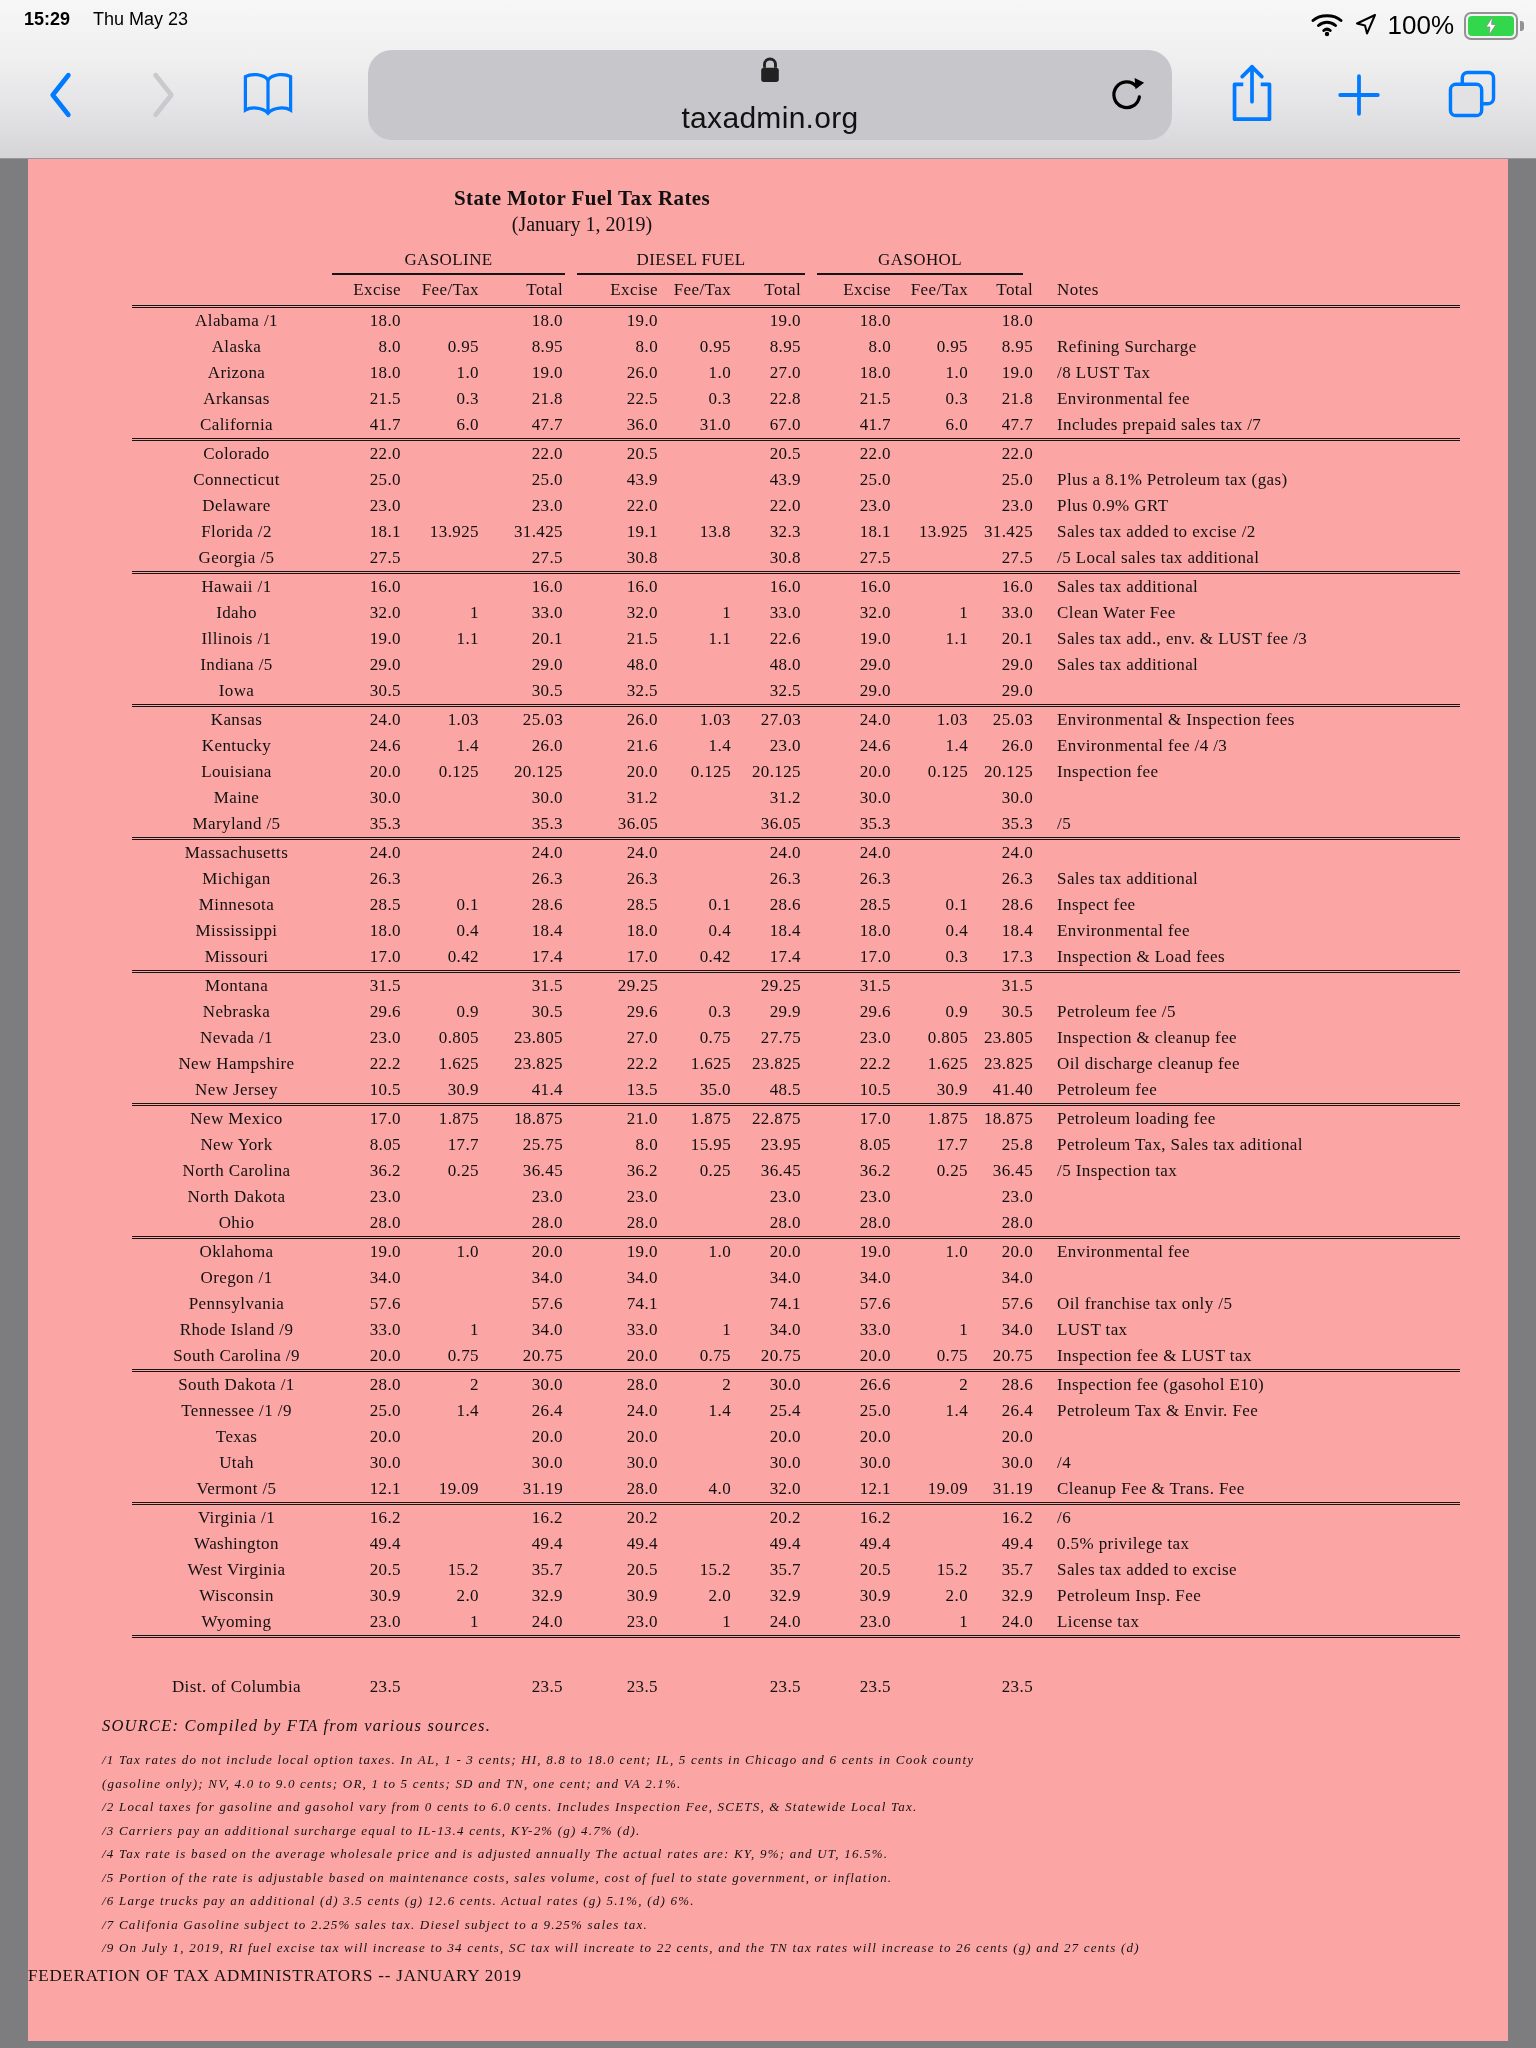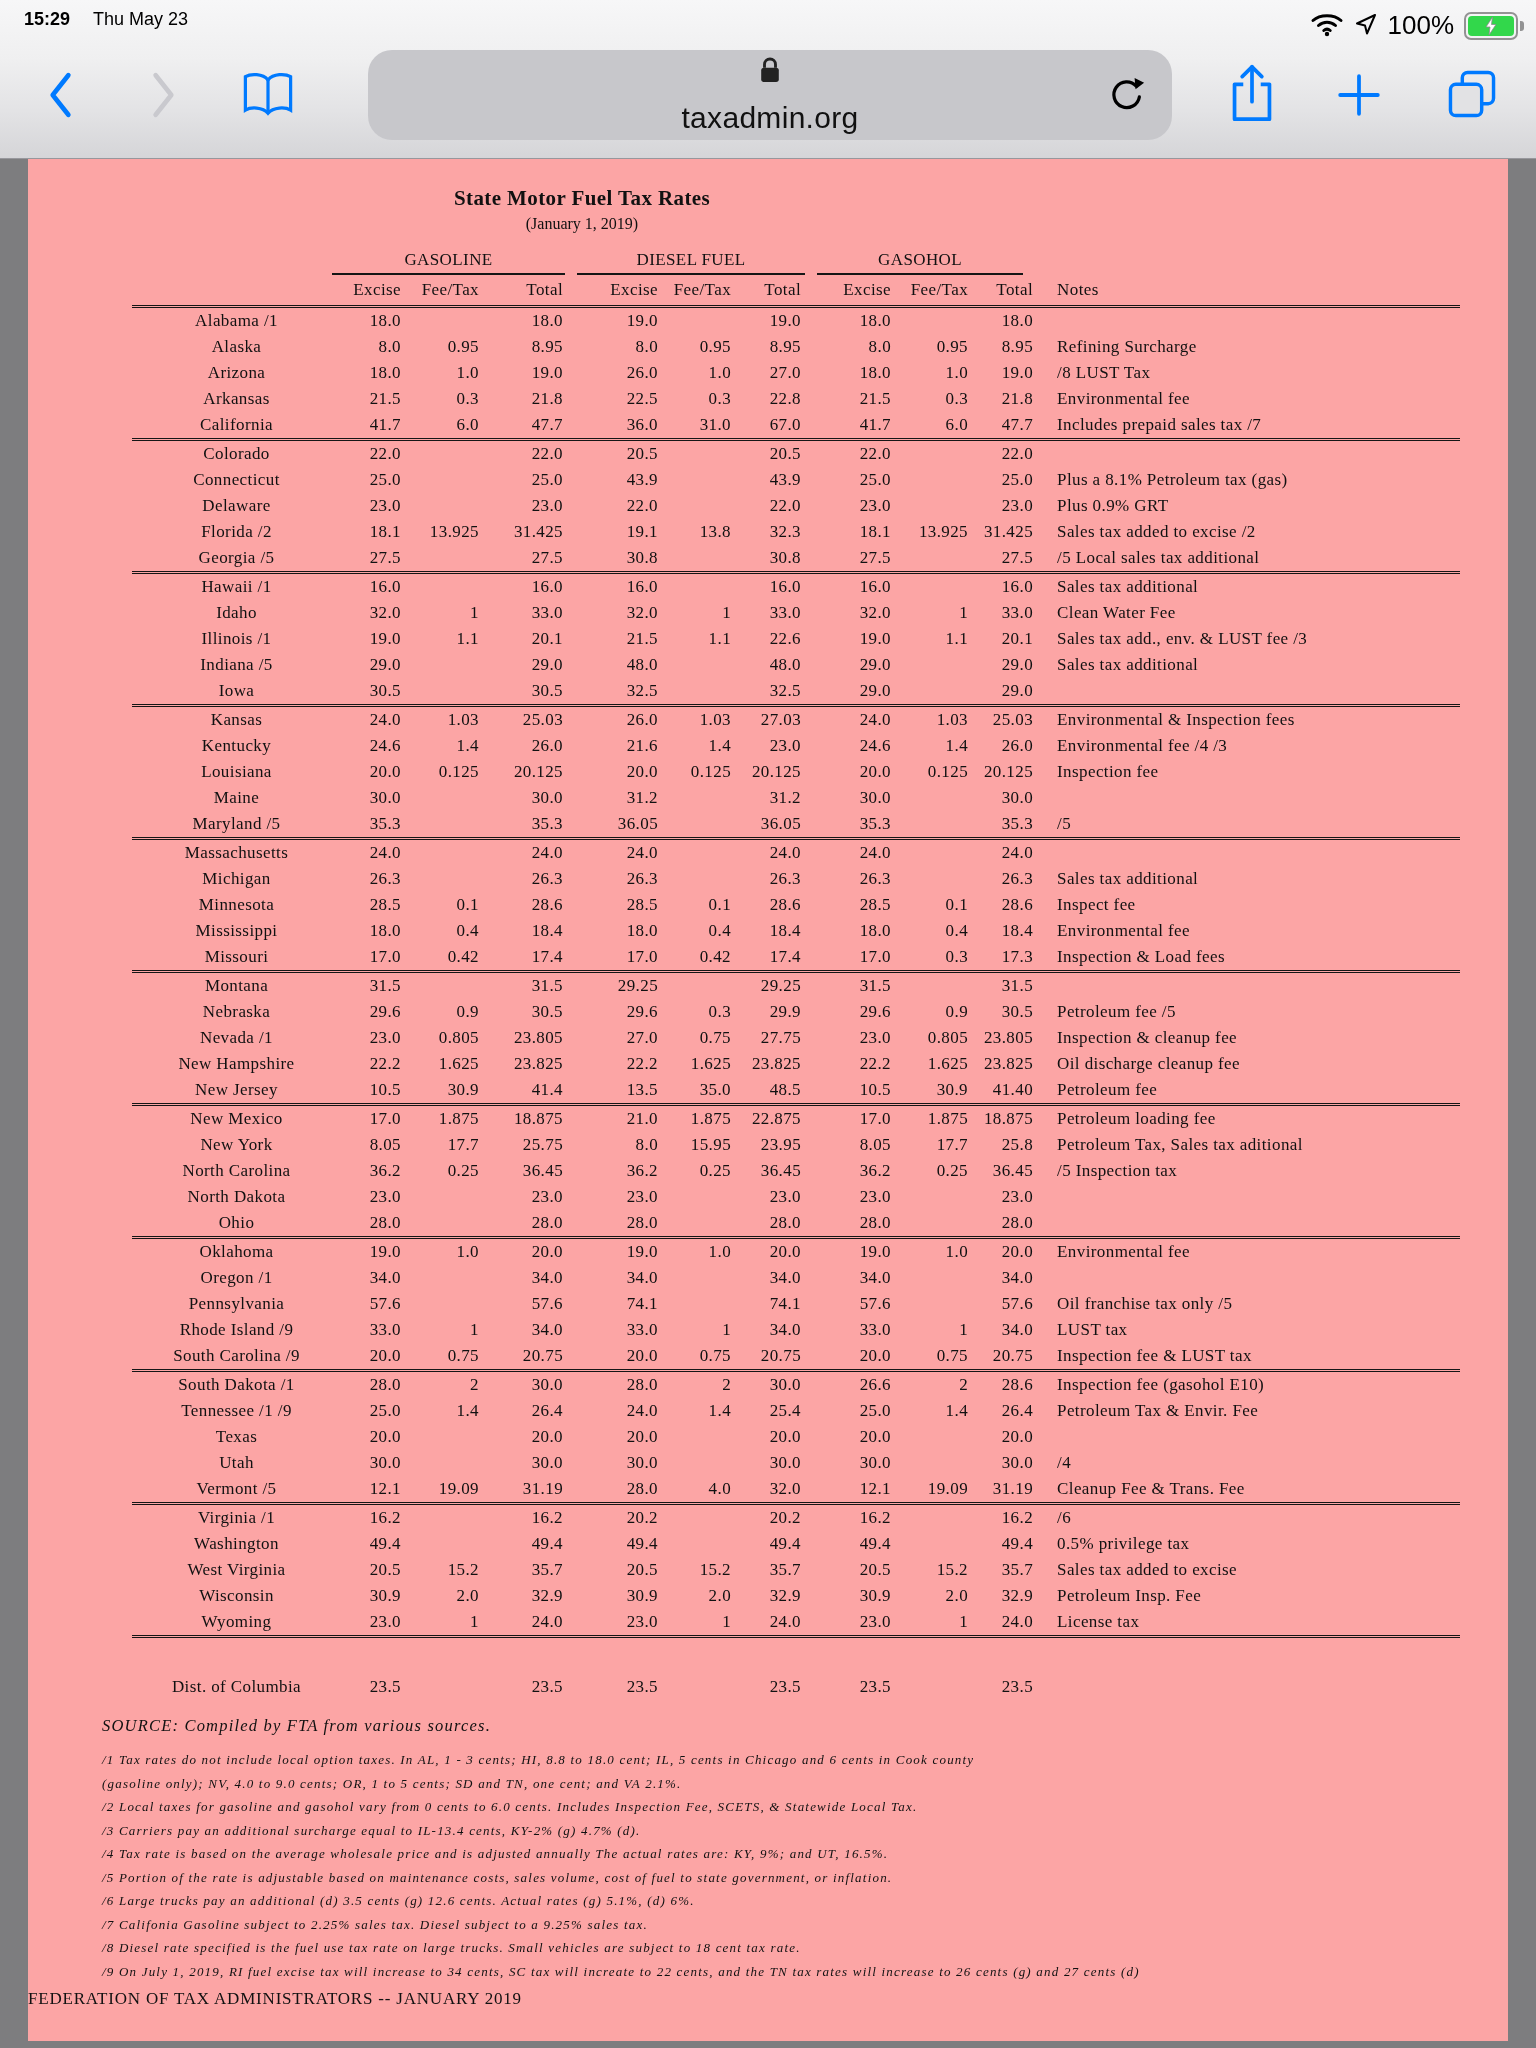--- a/index.html
+++ b/index.html
@@ -30,21 +30,21 @@
     background:#c7c7cb;display:flex;align-items:center;justify-content:center;gap:12px;flex-direction:column;
   }
   .url-text{font-size:30px;color:#111;letter-spacing:.3px;}
   .reload-btn{position:absolute;right:26px;top:26px;background:none;border:none;padding:0;cursor:pointer;}
   
   .page{
     position:absolute;left:28px;top:159px;width:1480px;height:1882px;
     background:#fca5a5;color:#111;
   }
   .doc-title{margin:26px 0 0 104px;width:900px;text-align:center;font-size:21px;font-weight:700;letter-spacing:.4px;line-height:26px;}
-  .doc-subtitle{margin:2px 0 12px 104px;width:900px;text-align:center;font-size:16px;line-height:22px;}
+  .doc-subtitle{margin:2px 0 12px 104px;width:900px;text-align:center;font-size:20px;line-height:22px;}
   table.fuel{border-collapse:collapse;table-layout:fixed;width:1328px;margin:12px 0 0 104px;font-size:17px;letter-spacing:.4px;}
   table.fuel th{font-weight:400;}
   .grp-row th{height:28px;vertical-align:bottom;}
   .grp-line{border-bottom:2.5px solid #151515;padding-bottom:3px;margin-right:12px;text-align:center;font-size:17px;}
   .sub-row th{height:30px;vertical-align:middle;border-bottom:3px double #151515;}
   td,th{padding:0;}
   tbody td{height:26px;vertical-align:middle;white-space:nowrap;overflow:hidden;}
   .state,th.state-h{text-align:center;padding-left:9px;}
   .n{text-align:right;padding-right:2px;}
   .gt{padding-right:14px;}
@@ -861,17 +861,16 @@
   <div class="src-line">SOURCE:  Compiled by FTA from various sources.</div>
   <div class="footnotes">
       <div>/1 Tax rates do not include local option taxes. In AL, 1 - 3 cents; HI, 8.8 to 18.0 cent; IL, 5 cents in Chicago and 6 cents in Cook county</div>
       <div>(gasoline only); NV, 4.0 to 9.0 cents; OR, 1 to 5 cents; SD and TN, one cent; and VA 2.1%.</div>
       <div>/2 Local taxes for gasoline and gasohol vary from 0 cents to 6.0 cents. Includes Inspection Fee, SCETS, &amp; Statewide Local Tax.</div>
       <div>/3 Carriers pay an additional surcharge equal to IL-13.4 cents, KY-2% (g) 4.7% (d).</div>
       <div>/4 Tax rate is based on the average wholesale price and is adjusted annually  The actual rates are:  KY, 9%; and UT, 16.5%.</div>
       <div>/5 Portion of the rate is adjustable based on maintenance costs, sales volume, cost of fuel to state government, or inflation.</div>
       <div>/6 Large trucks pay an additional (d) 3.5 cents (g) 12.6 cents. Actual rates (g) 5.1%, (d) 6%.</div>
       <div>/7 Califonia Gasoline subject to 2.25% sales tax. Diesel subject to a 9.25% sales tax.</div>
-      <div>/8 Diesel rate specified is the fuel use tax rate on large trucks.  Small vehicles are subject to 18 cent tax rate.</div>
       <div>/9 On July 1, 2019, RI fuel excise tax will increase to 34 cents, SC tax will increate to 22 cents, and the TN tax rates will increase to 26 cents (g) and 27 cents (d)</div>
     </div>
   <div class="doc-footer">FEDERATION OF TAX ADMINISTRATORS --  JANUARY 2019</div>
 </div>
 
 </body></html>

